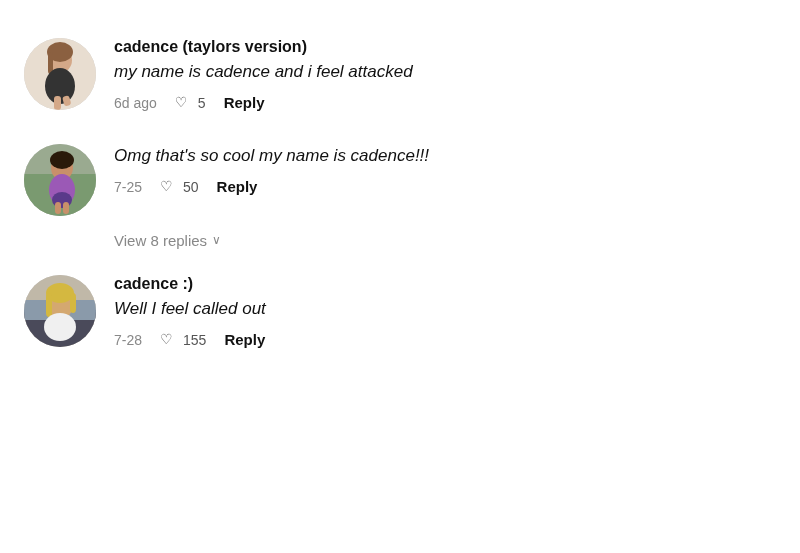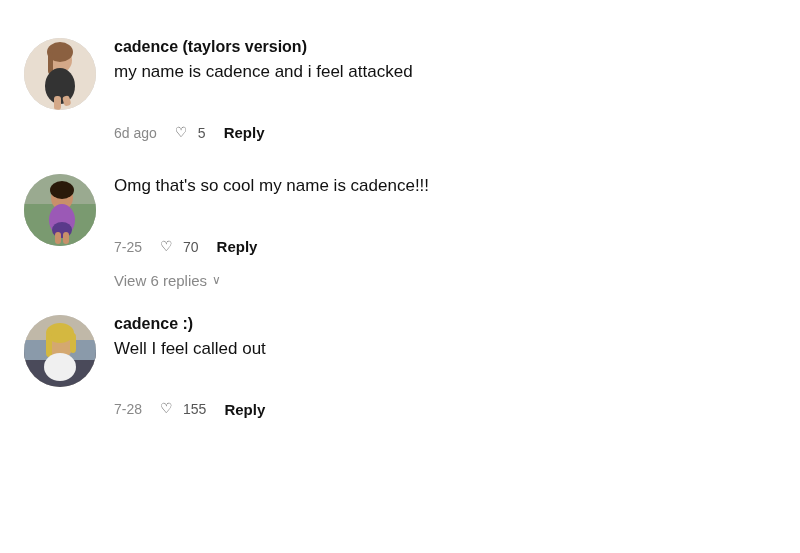--- a/index.html
+++ b/index.html
@@ -41,26 +41,26 @@
     .username-badge {
       display: inline-block;
       font-size: 13px;
       color: #888;
     }
     .comment-text {
       font-size: 17px;
       color: #111;
       line-height: 1.4;
       margin-bottom: 10px;
+      font-style: italic;
     }
     .comment-meta {
       display: flex;
       align-items: center;
       gap: 18px;
-      margin-top: 40px;
     }
     .meta-time {
       font-size: 14px;
       color: #888;
     }
     .meta-likes {
       display: flex;
       align-items: center;
       gap: 5px;
       font-size: 14px;
@@ -150,29 +150,29 @@
       <rect x="31" y="58" width="6" height="12" rx="3" fill="#c8906a"></rect>
       <rect x="39" y="58" width="6" height="12" rx="3" fill="#c8906a"></rect>
     </svg>
   </div>
   <div class="comment-body">
     <div class="comment-text">Omg that's so cool my name is cadence!!!</div>
     <div class="comment-meta">
       <span class="meta-time">7-25</span>
       <span class="meta-likes">
         <span class="heart-icon">♡</span>
-        <span>70</span>
+        <span>50</span>
       </span>
       <span class="meta-reply">Reply</span>
     </div>
   </div>
 </div>
 
 <div class="view-replies">
-  <span class="view-replies-text">View 6 replies</span>
+  <span class="view-replies-text">View 8 replies</span>
   <span class="chevron-down">∨</span>
 </div>
 
 <div class="comment-item">
   <div class="avatar">
     <svg width="72" height="72" viewBox="0 0 72 72" xmlns="http://www.w3.org/2000/svg">
       <rect width="72" height="72" fill="#c0b8a8"></rect>
 
       <rect x="0" y="35" width="72" height="37" fill="#4a4a5a"></rect>
       <rect x="0" y="25" width="72" height="20" fill="#8a9aaa"></rect>

